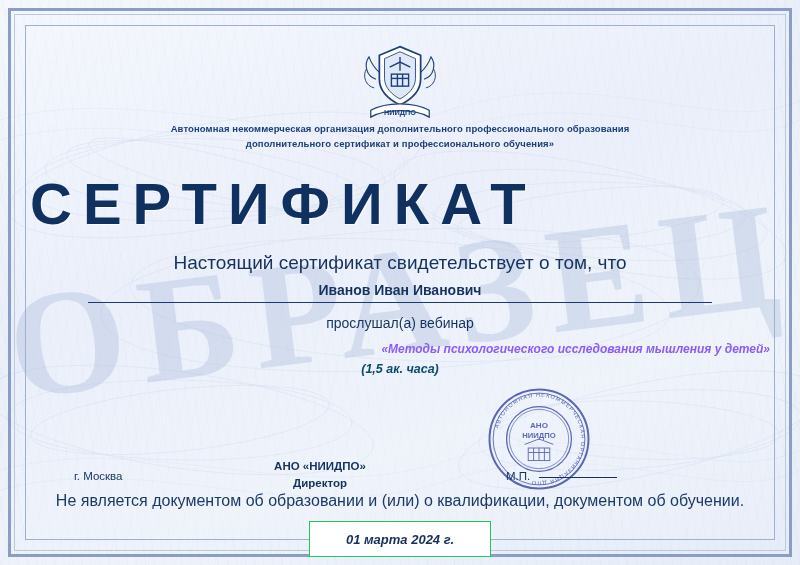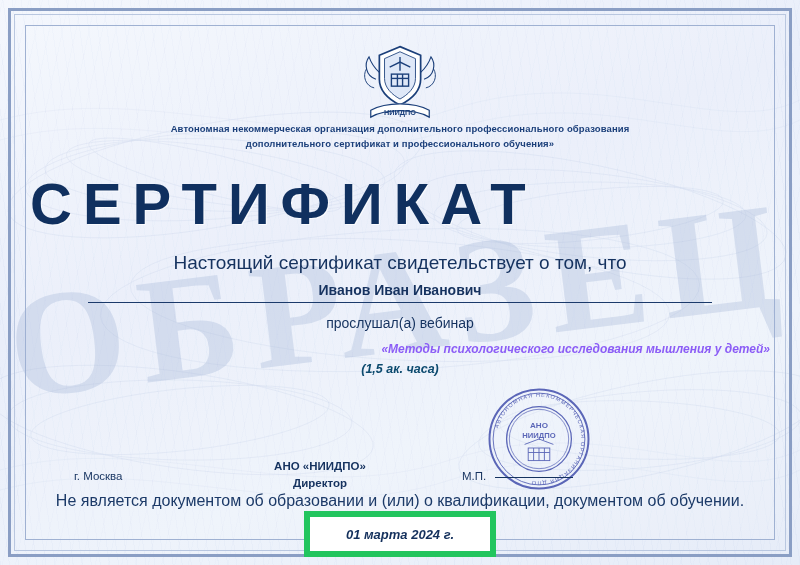--- a/index.html
+++ b/index.html
@@ -201,21 +201,21 @@
     top: 428px;
     text-align: center;
     width: 180px;
     font-size: 11.5px;
     font-weight: 700;
     color: #15325f;
     line-height: 1.45;
   }
   .mp {
     position: absolute;
-    left: 432px;
+    left: 476px;
     top: 440px;
     font-size: 11.5px;
     color: #15325f;
   }
   .mp-rule {
     display: inline-block;
     width: 78px;
     border-bottom: 1px solid #15325f;
     margin-left: 6px;
     vertical-align: 2px;
@@ -232,21 +232,21 @@
 
   
   .date-box {
     position: absolute;
     left: 50%;
     transform: translateX(-50%);
     bottom: 8px;
     width: 180px;
     height: 34px;
     background: #ffffff;
-    border: 6px solid #22c55e;
+    border: 1px solid #22c55e;
     display: flex;
     align-items: center;
     justify-content: center;
   }
   .date-text {
     font-size: 13px;
     font-weight: 700;
     font-style: italic;
     color: #14305c;
   }

